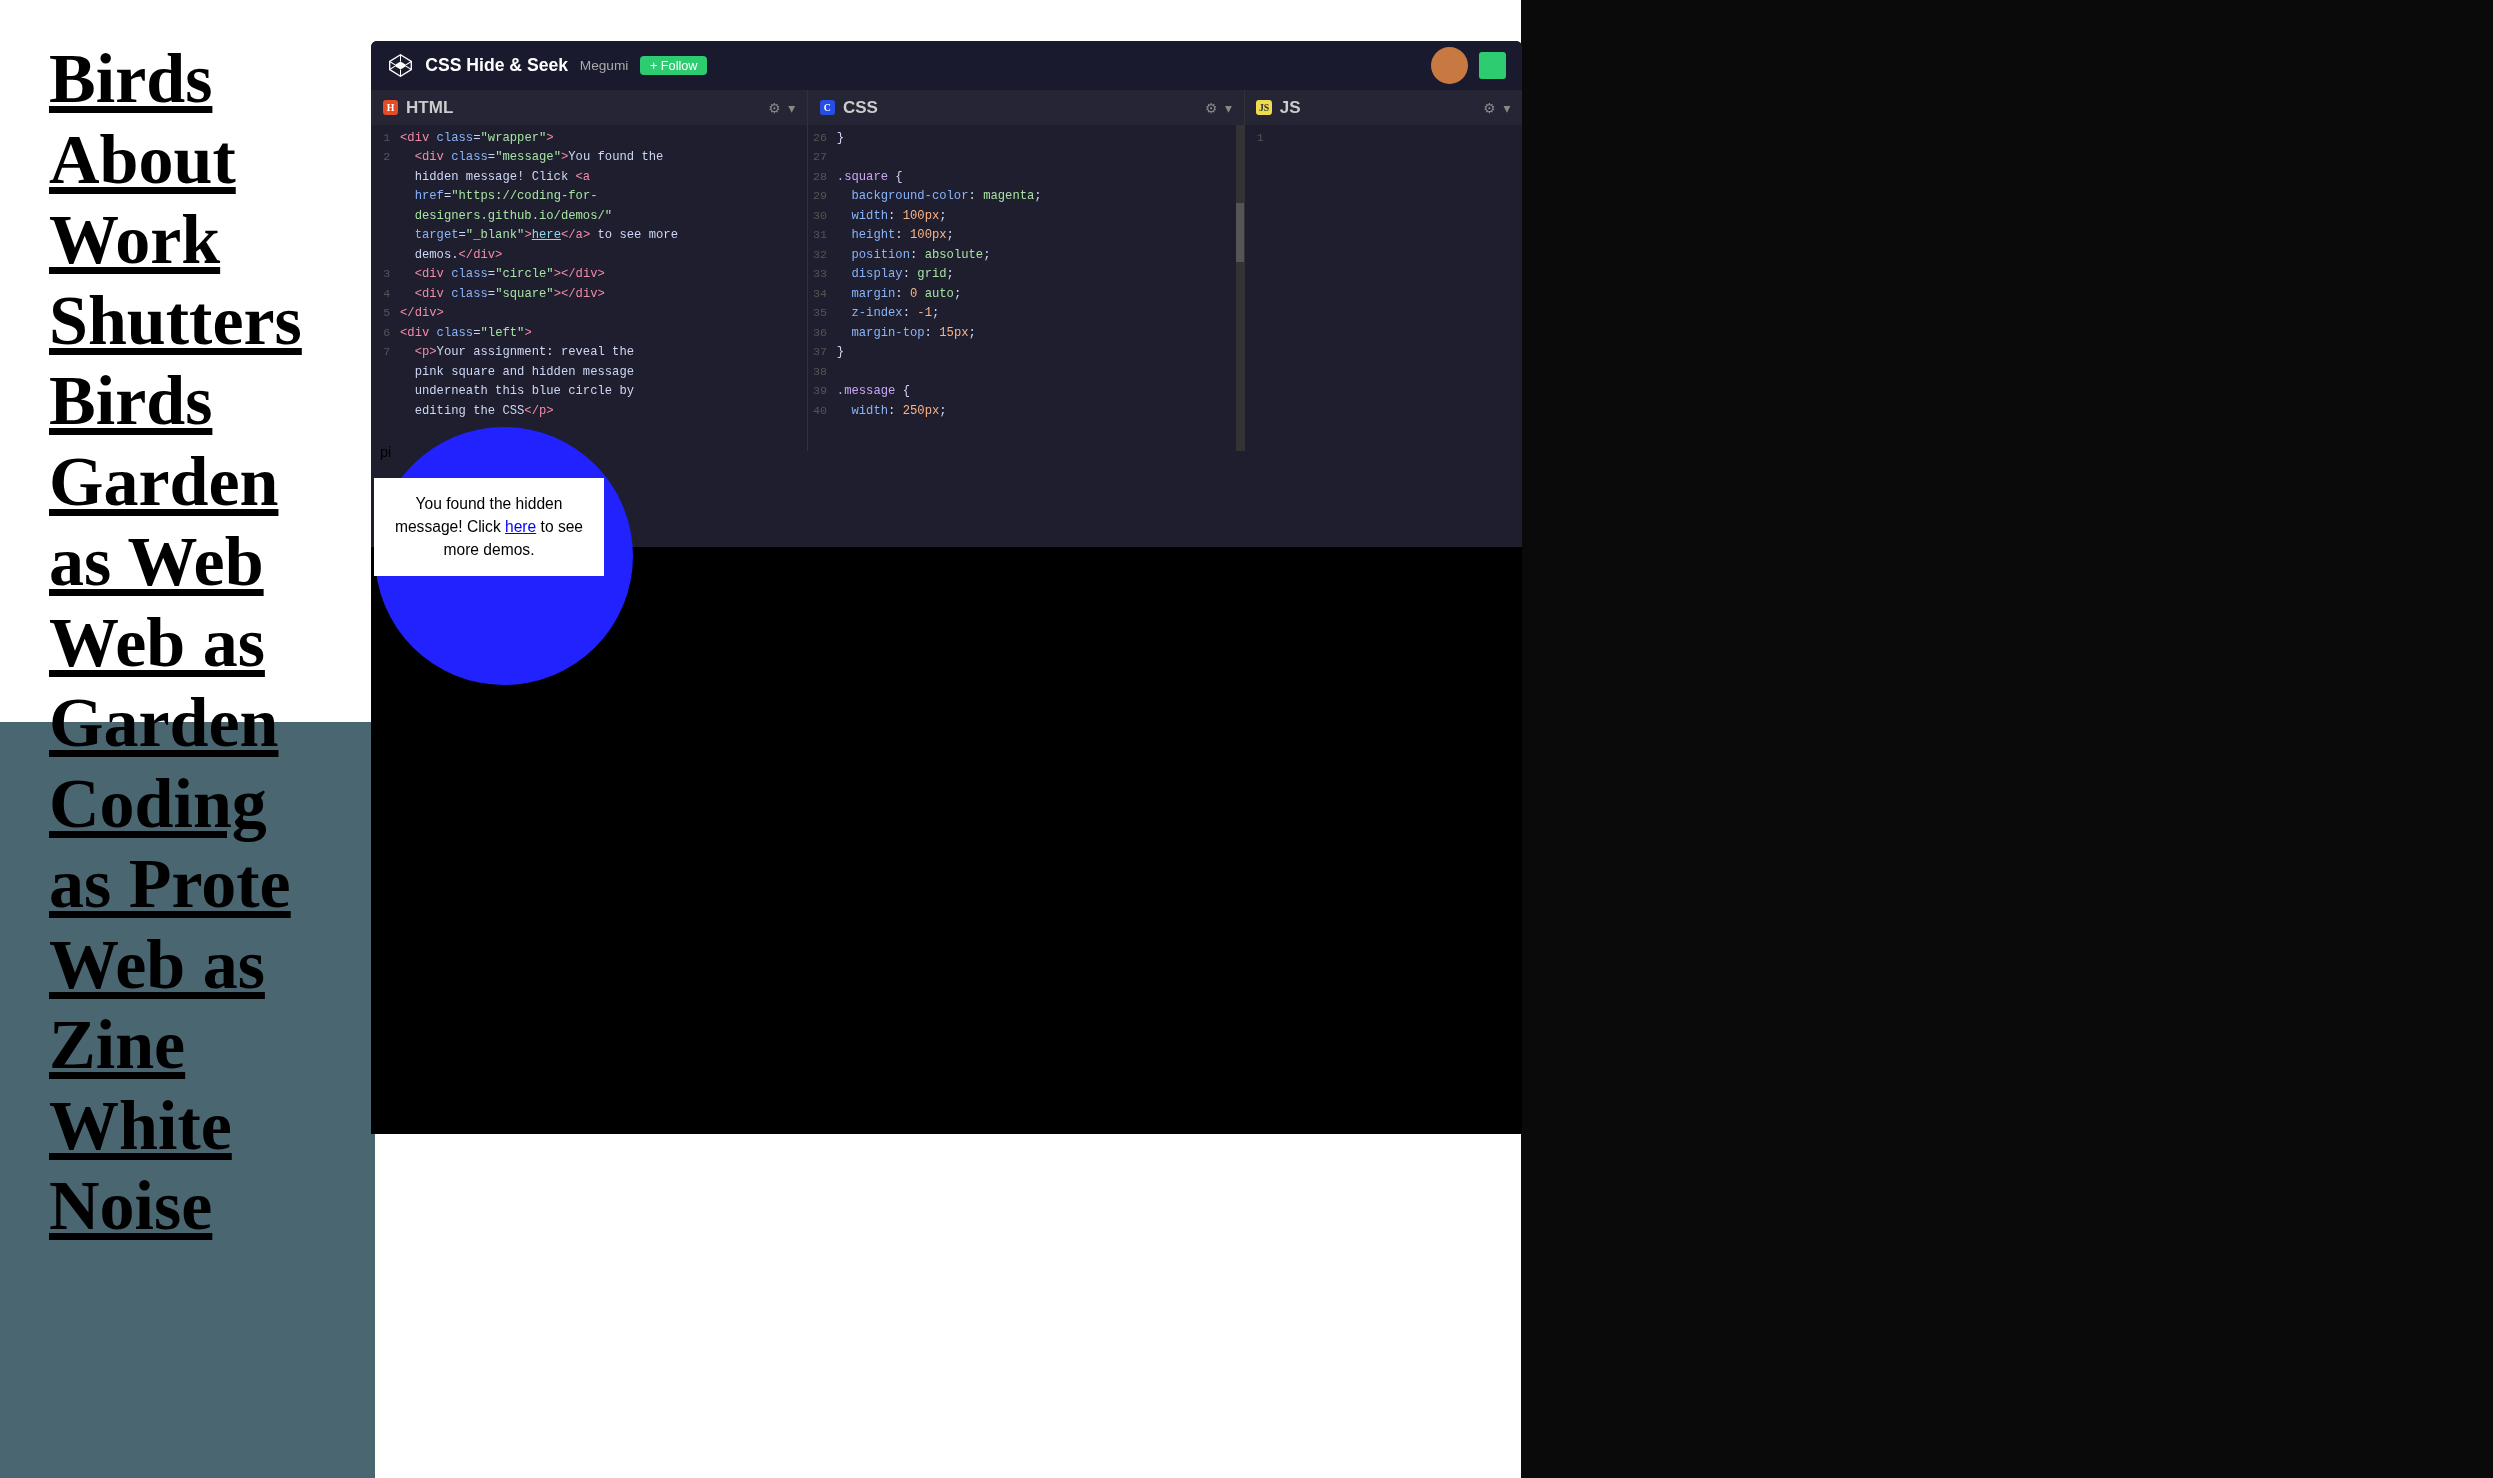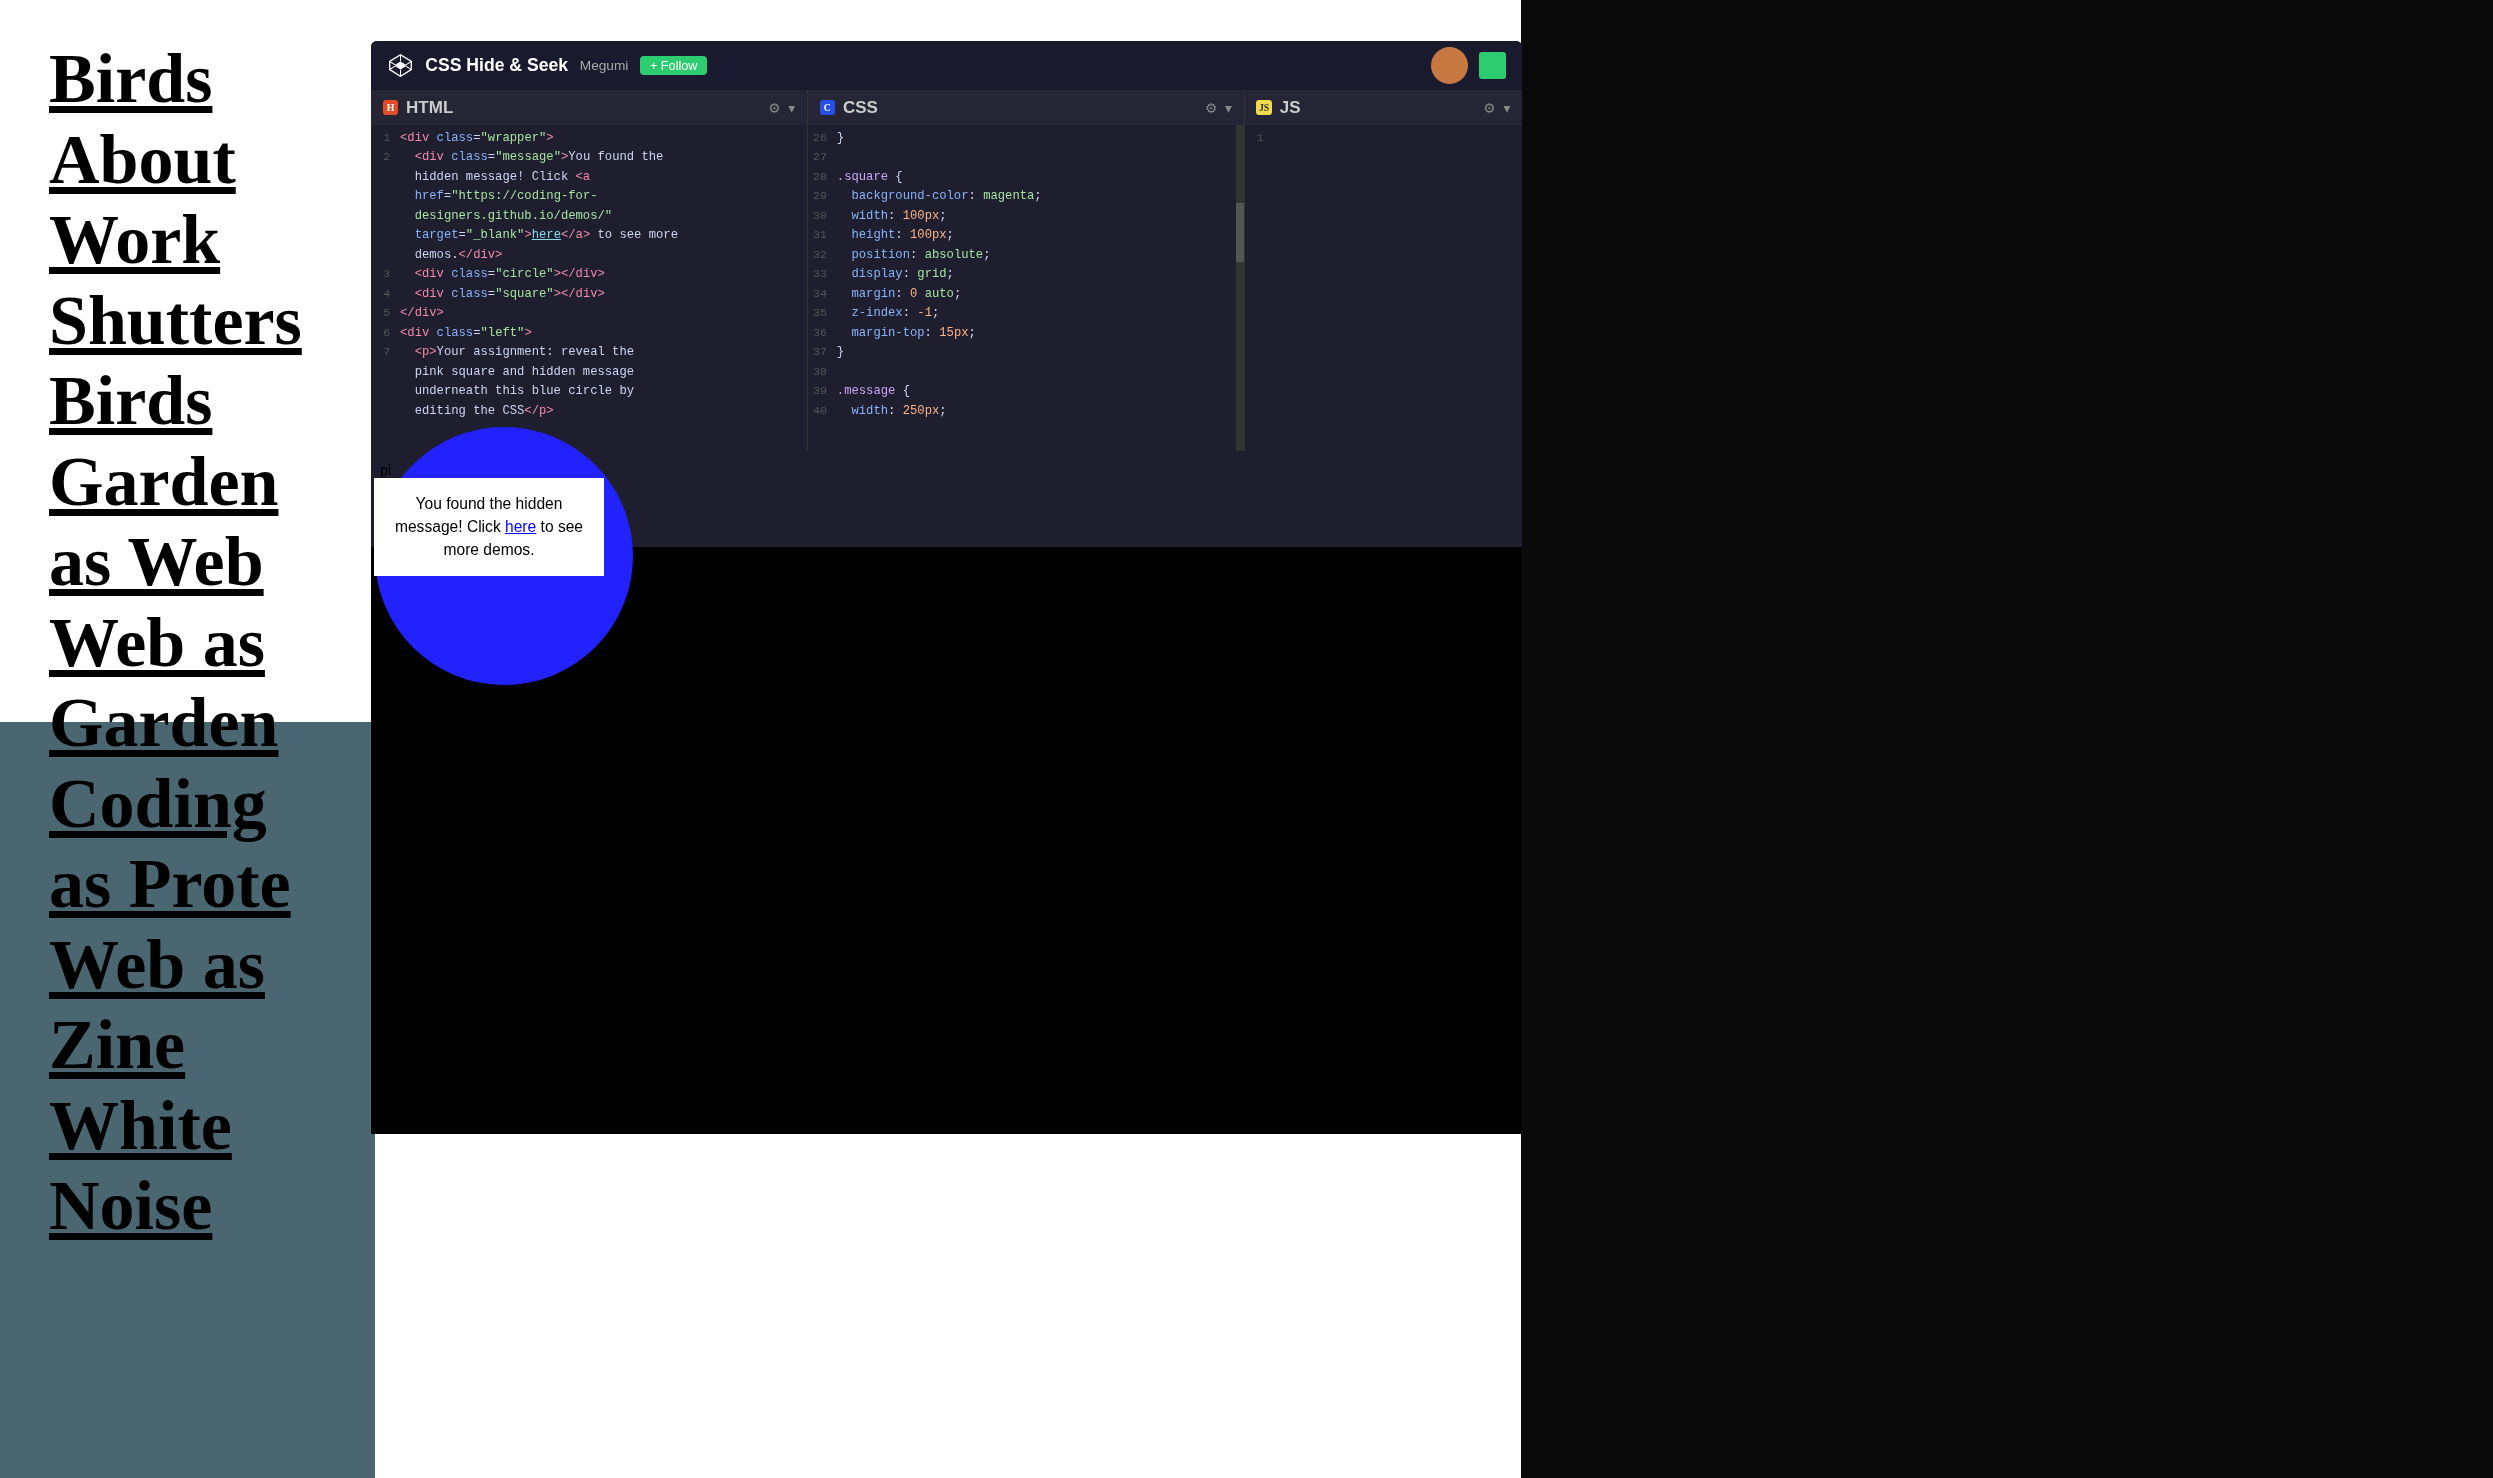--- a/index.html
+++ b/index.html
@@ -518,21 +518,21 @@
     </div>
   </div>
 </div>
 
 <div id="preview-area"></div>
 
 <div style="position:absolute;left:380px;top:433px;z-index:28;font-family:sans-serif;font-size:14.6px;color:#000;background:transparent;margin-top:45px;">
   <span>Your</span>
 </div>
 
-<div style="position:absolute;left:380px;top:462px;z-index:28;font-family:sans-serif;font-size:14.6px;color:#000;">
+<div style="position:absolute;left:380px;top:444px;z-index:28;font-family:sans-serif;font-size:14.6px;color:#000;">
   <span>pi</span>
 </div>
 
 <div id="blue-circle">
 </div>
 
 <div id="hidden-message">
   <span>You found the hidden message! Click </span><a href="#">here</a><span> to see more demos.</span>
 </div>
 

